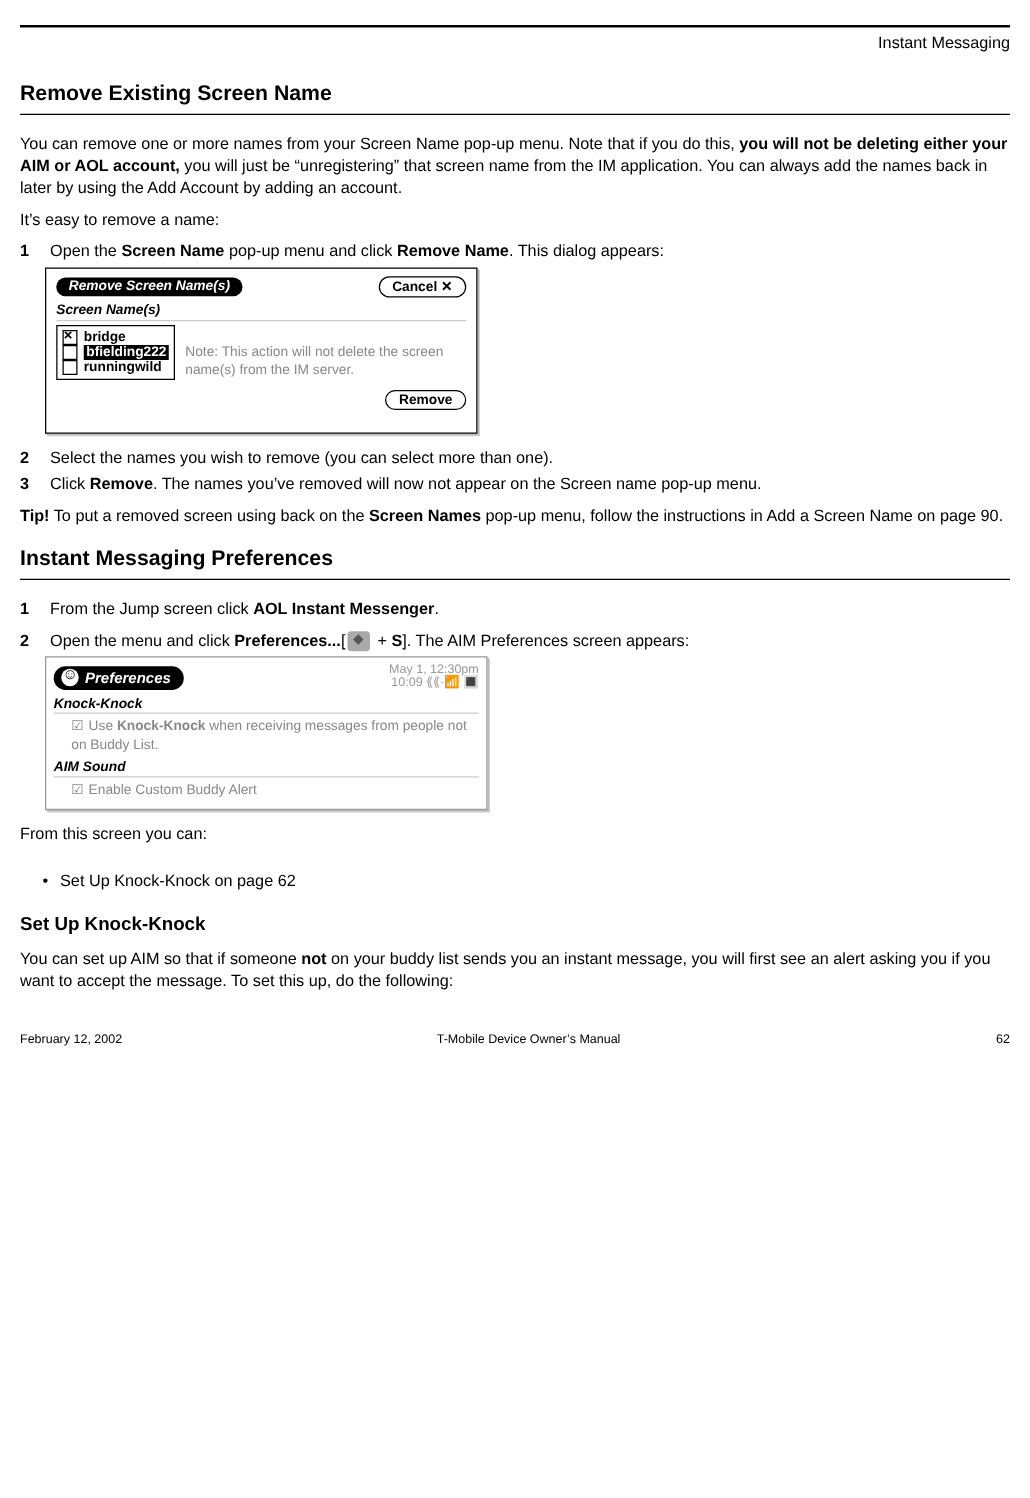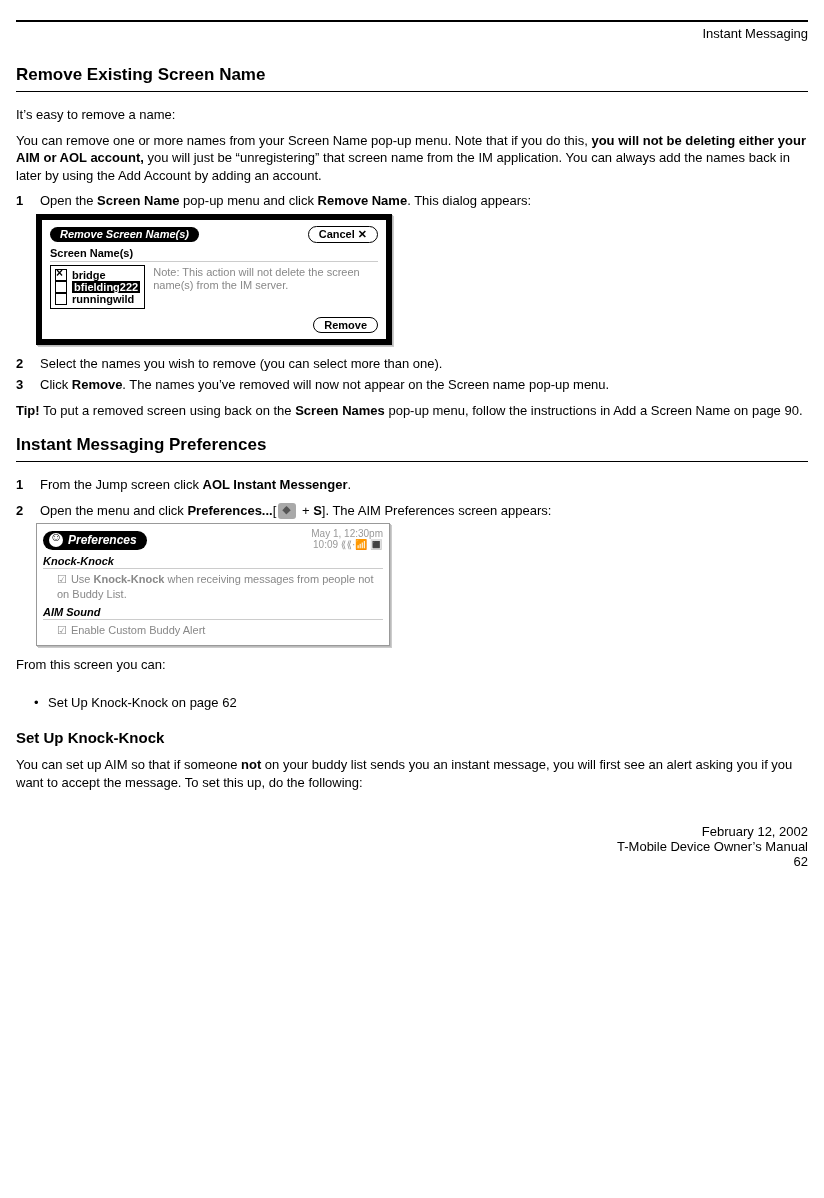--- a/index.html
+++ b/index.html
@@ -82,23 +82,23 @@
       content: "◆";
       position: absolute;
       top: -1px;
       left: 4px;
       font-size: 11px;
       color: #555;
     }
     
     .dialog1 {
       width: 328px;
-      border: 6px solid #000000;
+      border: 1px solid #000000;
       box-shadow: 1px 1px 0 #bbb, 2px 2px 0 #ccc;
-      padding: 6px 8px 6px 8px;
+      padding: 6px 8px 18px 8px;
       margin: 4px 0 10px 20px;
       background: #fff;
       font-family: Verdana, sans-serif;
       font-size: 11px;
     }
     .dialog1 .titlebar {
       display: flex;
       align-items: center;
       margin-bottom: 4px;
     }
@@ -118,27 +118,29 @@
       border-radius: 11px;
       padding: 1px 10px 1px 10px;
       font-weight: bold;
       font-size: 11px;
       background: #fff;
       font-family: Verdana, sans-serif;
     }
     .dialog1 .btn .x { margin-left: 3px; }
     .dialog1 .subtitle {
       font-weight: bold;
+      font-style: italic;
       font-size: 11px;
       border-bottom: 1px solid #ccc;
       padding-bottom: 2px;
       margin-bottom: 3px;
     }
     .dialog1 .content {
       display: flex;
+      align-items: flex-end;
     }
     .dialog1 .listbox {
       border: 1px solid #000;
       padding: 3px 4px;
       width: 120px;
       margin-right: 8px;
       font-family: Verdana, sans-serif;
       font-size: 11px;
       font-weight: bold;
     }
@@ -274,43 +276,42 @@
       border: 1px solid #555;
     }
     .dialog2 .slider .arrow {
       position:absolute; top:13px; left:111px; font-size:9px; color:#888;
     }
     .footer {
       display: flex;
       justify-content: space-between;
       align-items: flex-end;
       margin-top: 32px;
-      font-size: 13px;
-      flex-direction: column;
+      font-size: 10px;
     }
     .footer .pg {
       width: 60px;
       text-align: right;
     }
   </style>
 </head>
 <body>
 
 <div class="page">
   <div class="top-border"></div>
   <div class="header-right">Instant Messaging</div>
 
   <h1>Remove Existing Screen Name</h1>
   <div class="h1-rule"></div>
 
-  <p>It’s easy to remove a name:</p>
-
   <p>
     <span>You can remove one or more names from your Screen Name pop-up menu. Note that if you do this, </span><span class="bold">you will not be deleting either your AIM or AOL account,</span><span> you will just be “unregistering” that screen name from the IM application. You can always add the names back in later by using the Add Account by adding an account.</span>
   </p>
+
+  <p>It’s easy to remove a name:</p>
 
   <div class="num-list">
     <div class="num">1</div>
     <div class="body">
       <span>Open the </span><span class="bold">Screen Name</span><span> pop-up menu and click </span><span class="bold">Remove Name</span><span>. This dialog appears:</span>
     </div>
   </div>
 
   <div class="dialog1">
     <div class="titlebar">

